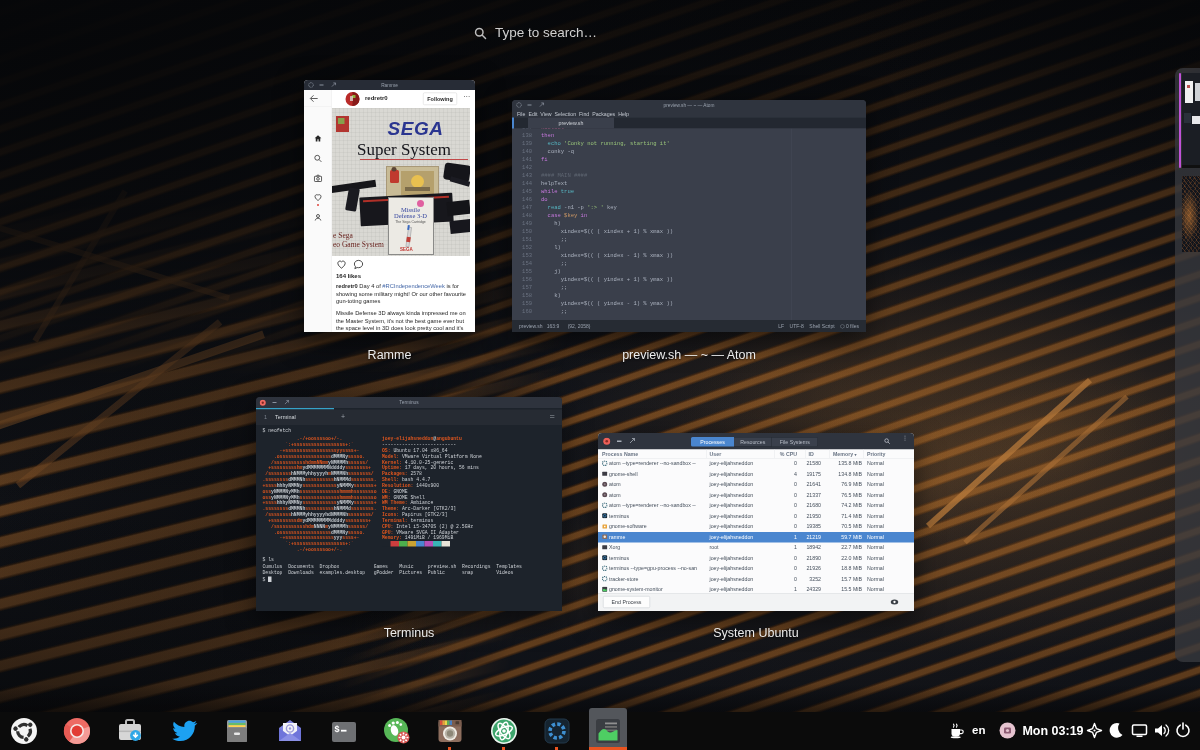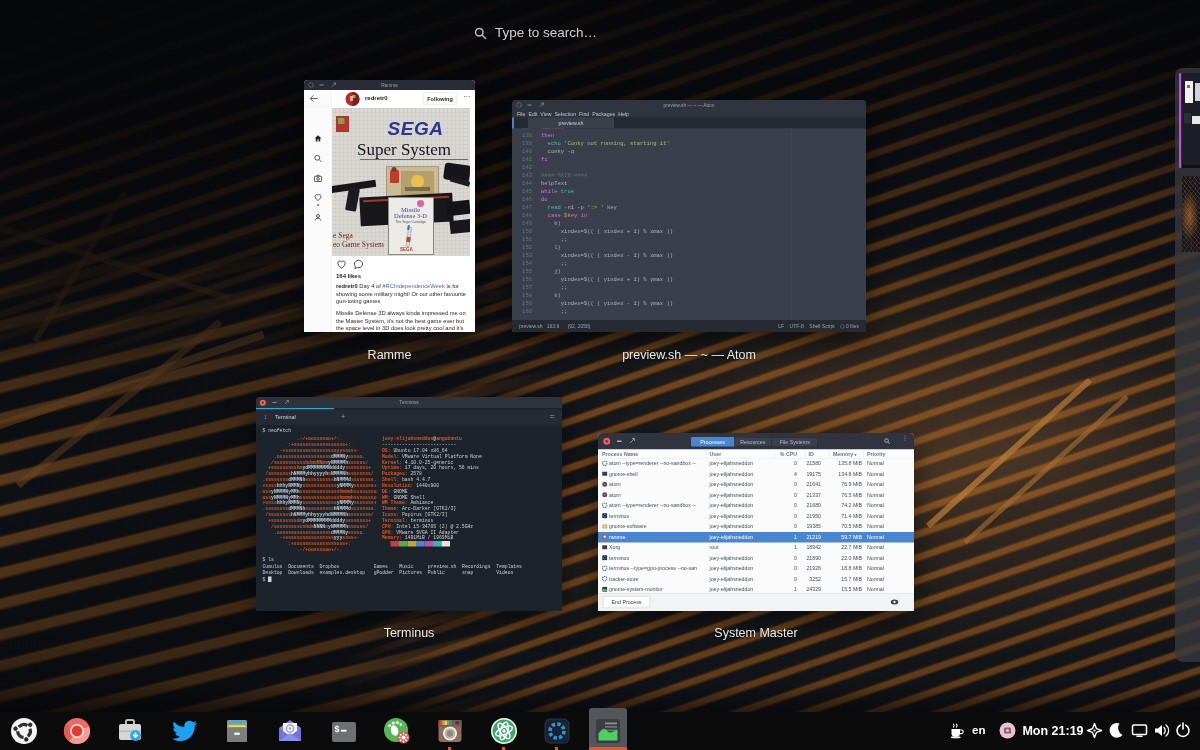--- a/index.html
+++ b/index.html
@@ -454,21 +454,21 @@
   <div style="position:absolute;left:0;top:320px;width:632px;height:36px;background:#f2f3f4;border-top:1px solid #d8dbde;box-sizing:border-box;">
    <div style="position:absolute;left:10px;top:5px;width:94px;height:24px;background:#fdfdfd;border:1px solid #c5c9ce;border-radius:3px;box-sizing:border-box;text-align:center;line-height:22px;font-size:10.5px;color:#3a3f46;">End Process</div>
    <svg style="position:absolute;left:584px;top:9px;" width="18" height="16" viewBox="0 0 18 16">
             <ellipse cx="9" cy="8" rx="7.5" ry="5" fill="#3a3f46"></ellipse>
             <circle cx="9" cy="8" r="2.3" fill="#fff"></circle>
           </svg>
   </div>
  </div>
 
 </div>
-<div class="cap" style="left:598px;top:626px;width:316px;">System Master</div>
+<div class="cap" style="left:598px;top:626px;width:316px;">System Ubuntu</div>
 
 <div style="position:absolute;left:0;top:684px;width:1200px;height:28px;background:linear-gradient(180deg,rgba(5,5,6,0),rgba(5,5,6,.55));"></div>
 <div class="dock" id="dock">
 
  <svg class="dk" style="left:8px;" viewBox="0 0 32 32">
         <circle cx="16" cy="16" r="13" fill="#f4f4f4"></circle>
         <g transform="rotate(45 16 16)">
           <g fill="none" stroke="#2f2f2f" stroke-width="3.2">
             <circle cx="16" cy="16" r="6.4" stroke-dasharray="9.2 4.2" stroke-dashoffset="8.1"></circle>
           </g>
@@ -588,21 +588,21 @@
         <path d="M12 8h1.4a1.8 1.8 0 0 1 0 3.6H12" fill="none" stroke="#fff" stroke-width="1.2"></path>
         <path d="M5.5 2.2c.8 1 .8 2 0 3m3-3c.8 1 .8 2 0 3" stroke="#fff" stroke-width="1.1" fill="none" stroke-linecap="round"></path>
         <ellipse cx="7.7" cy="15.2" rx="5" ry="1" fill="#fff"></ellipse>
       </svg>
  <div style="position:absolute;left:972px;top:12px;color:#fff;font-size:11.5px;font-weight:bold;">en</div>
  <svg style="position:absolute;left:999px;top:10px;" width="17" height="17" viewBox="0 0 17 17">
         <circle cx="8.5" cy="8.5" r="8" fill="#e5c3cf"></circle>
         <rect x="5" y="5.5" width="7" height="6" rx="1.2" fill="#8e5c74"></rect>
         <circle cx="8.5" cy="8.5" r="1.6" fill="#e5c3cf"></circle>
       </svg>
- <div style="position:absolute;left:1020px;top:11.5px;width:66px;text-align:center;color:#fff;font-size:12.5px;font-weight:bold;">Mon 21:19</div>
+ <div style="position:absolute;left:1020px;top:11.5px;width:66px;text-align:center;color:#fff;font-size:12.5px;font-weight:bold;">Mon 03:19</div>
  <svg style="position:absolute;left:1086px;top:10px;" width="17" height="17" viewBox="0 0 17 17">
         <path d="M8.5 1.5L10.4 6.6 15.5 8.5 10.4 10.4 8.5 15.5 6.6 10.4 1.5 8.5 6.6 6.6z" fill="none" stroke="#fff" stroke-width="1.4" stroke-linejoin="round"></path>
         <circle cx="8.5" cy="8.5" r="1.1" fill="#fff"></circle>
       </svg>
  <svg style="position:absolute;left:1108px;top:10px;" width="16" height="16" viewBox="0 0 16 16">
         <path d="M11.5 1.5a7.3 7.3 0 1 0 3 11.6A8 8 0 0 1 11.5 1.5z" fill="#fff"></path>
       </svg>
  <svg style="position:absolute;left:1131px;top:10px;" width="17" height="17" viewBox="0 0 17 17">
         <rect x="1.5" y="3" width="14" height="9.5" rx="1.2" fill="none" stroke="#fff" stroke-width="1.5"></rect>
         <rect x="5.5" y="13.5" width="6" height="1.5" fill="#fff"></rect>

